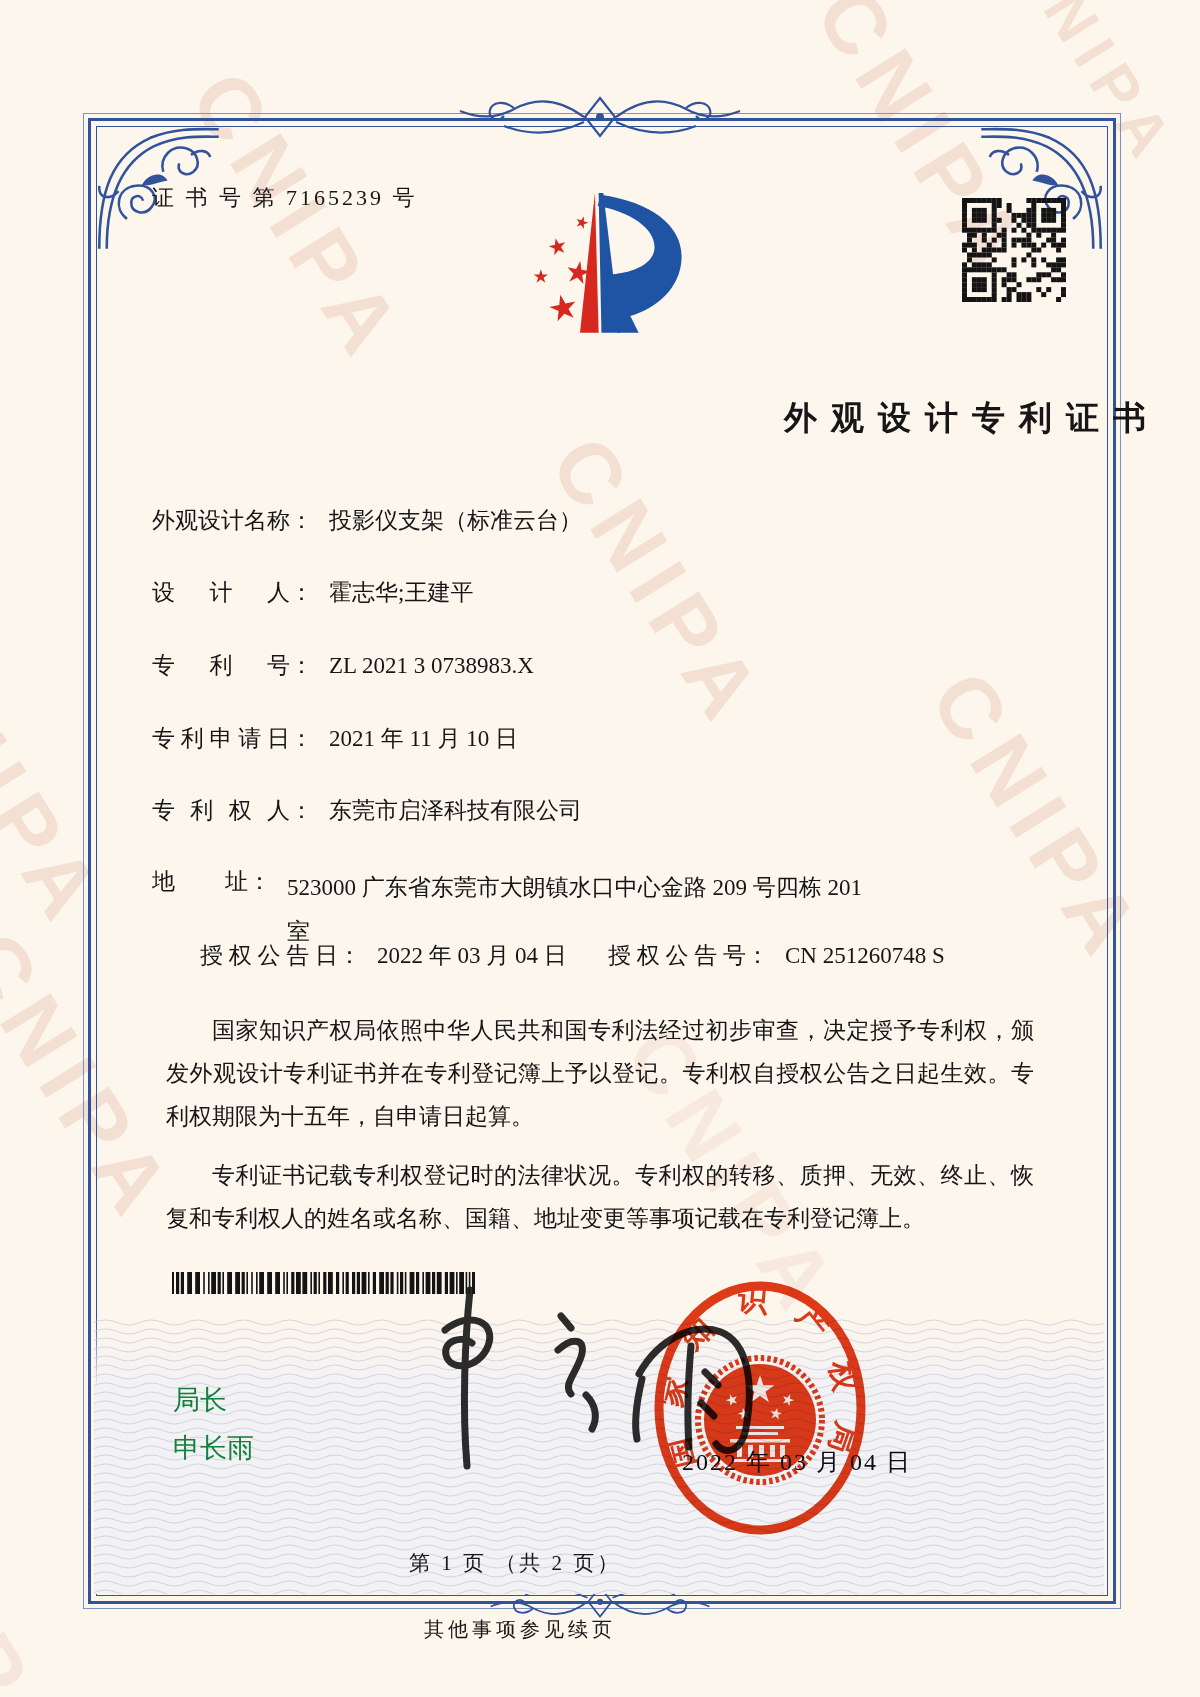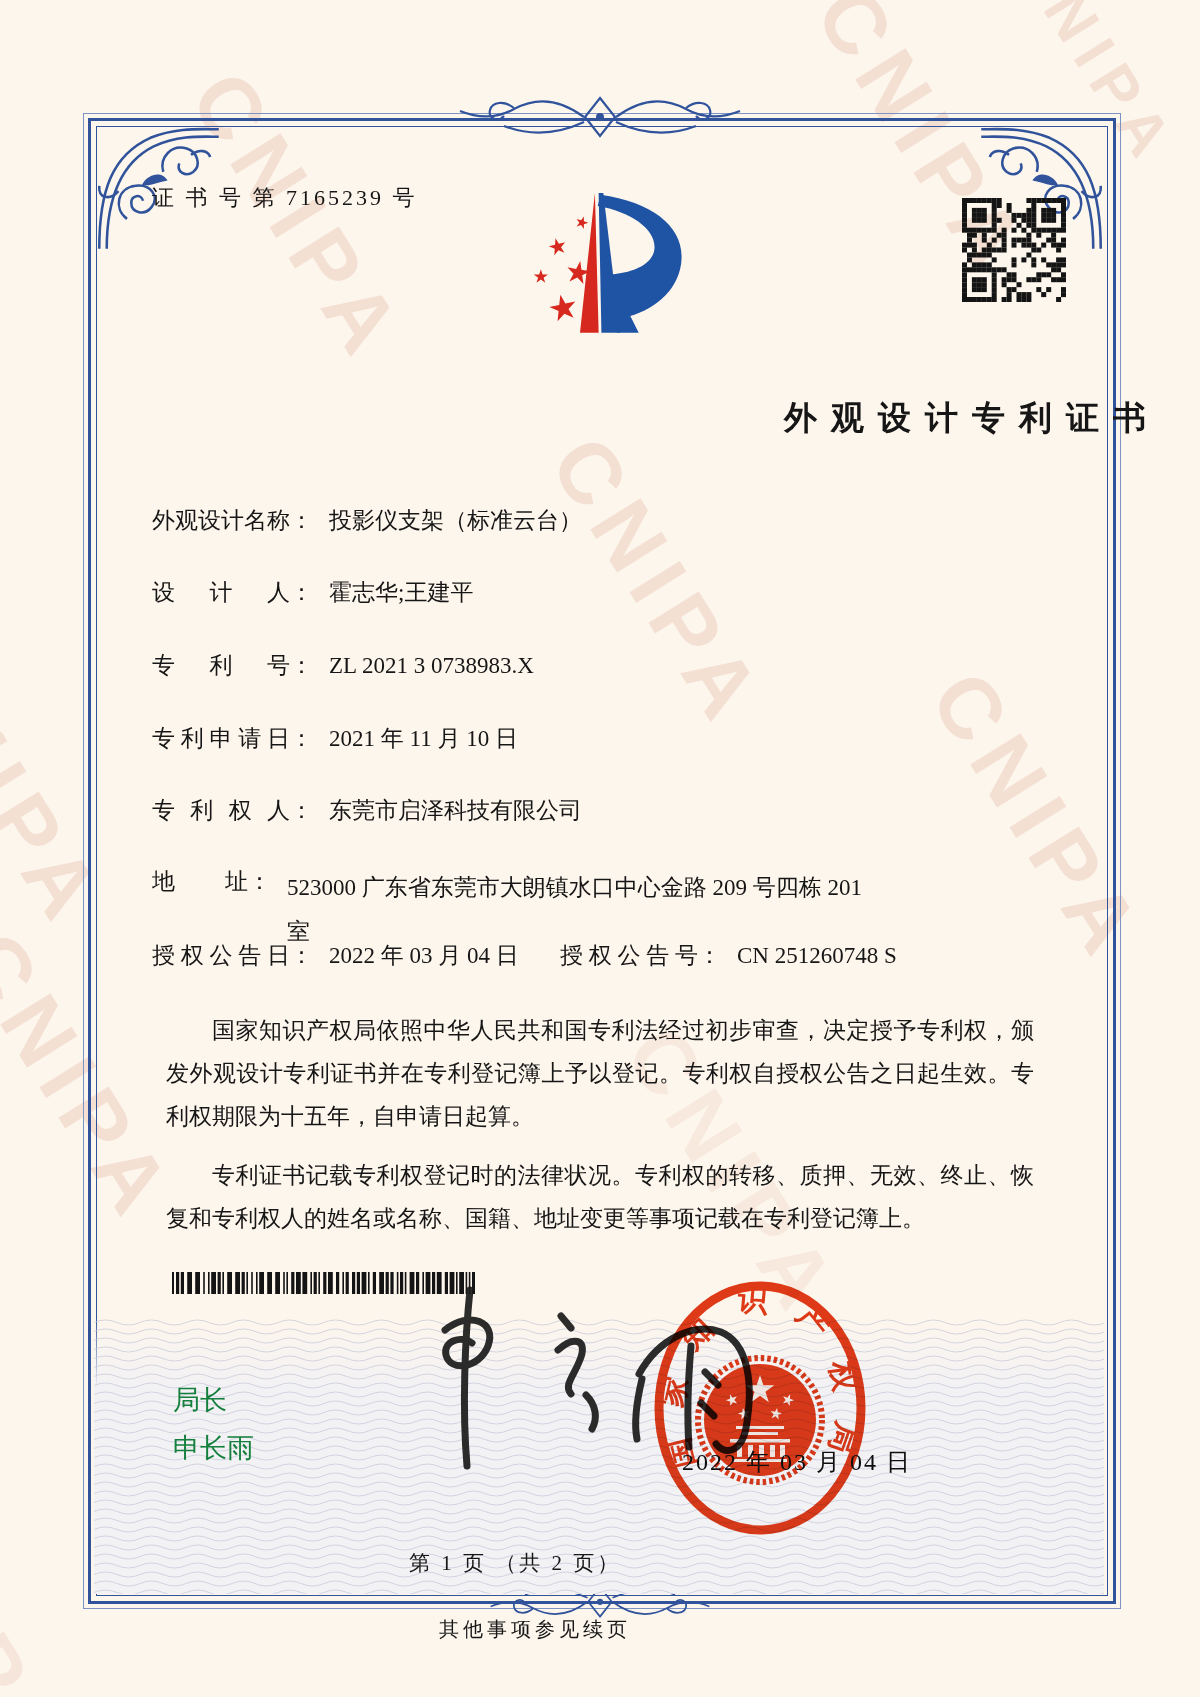--- a/index.html
+++ b/index.html
@@ -34,21 +34,21 @@
   .grant2{position:absolute;left:408px;top:0;}
   .paras{position:absolute;left:150px;top:993px;width:900px;font-size:23px;
          line-height:43px;text-align:justify;}
   .paras p{margin:16px;text-indent:2em;}
   .signer{position:absolute;left:173px;font-size:27px;
           font-family:"Liberation Sans","DejaVu Sans",sans-serif;color:#15803d;}
   .sealdate{position:absolute;left:682px;top:1446px;font-size:24px;letter-spacing:2px;color:#0d0d0d;z-index:5;}
   .pagefoot{position:absolute;left:0;top:1549px;width:1030px;text-align:center;
             font-size:21px;letter-spacing:3px;}
   .contfoot{position:absolute;left:0;top:1616px;width:1040px;text-align:center;
-            font-size:20px;letter-spacing:4px;padding-left:15px;}
+            font-size:20px;letter-spacing:4px;}
   .sealsvg{position:absolute;left:640px;top:1268px;mix-blend-mode:multiply;opacity:.96;z-index:4;}
   .sigsvg{position:absolute;left:375px;top:1278px;z-index:3;}
 </style>
 </head>
 <body>
 
 <svg width="0" height="0" style="position:absolute" aria-hidden="true">
   <defs>
     <path id="star10" d="M0,-10 L2.25,-3.09 L9.51,-3.09 L3.63,1.18 L5.88,8.09 L0,3.82 L-5.88,8.09 L-3.63,1.18 L-9.51,-3.09 L-2.25,-3.09 Z"></path>
     <symbol id="cornerFl" viewBox="0 0 120 120">
@@ -371,21 +371,21 @@
 <div class="row" style="top:723px;">
   <span class="flabel">专利申请日</span><span>：</span><span class="fval">2021 年 11 月 10 日</span>
 </div>
 <div class="row" style="top:795px;">
   <span class="flabel">专利权人</span><span>：</span><span class="fval">东莞市启泽科技有限公司</span>
 </div>
 <div class="row addr" style="top:866px;">
   <span class="flabel">地址</span><span>：</span><span class="fval">523000 广东省东莞市大朗镇水口中心金路 209 号四栋 201
 室</span>
 </div>
-<div class="row" style="top:940px;width:920px;">
+<div class="row" style="top:940px;width:920px;margin-left:48px;">
   <span class="flabel">授权公告日</span><span>：</span><span class="fval">2022 年 03 月 04 日</span>
   <span class="grant2">
     <span class="flabel">授权公告号</span><span>：</span><span class="fval">CN 251260748 S</span>
   </span>
 </div>
 
 <div class="paras">
   <p>国家知识产权局依照中华人民共和国专利法经过初步审查，决定授予专利权，颁发外观设计专利证书并在专利登记簿上予以登记。专利权自授权公告之日起生效。专利权期限为十五年，自申请日起算。</p>
   <p>专利证书记载专利权登记时的法律状况。专利权的转移、质押、无效、终止、恢复和专利权人的姓名或名称、国籍、地址变更等事项记载在专利登记簿上。</p>
 </div>

